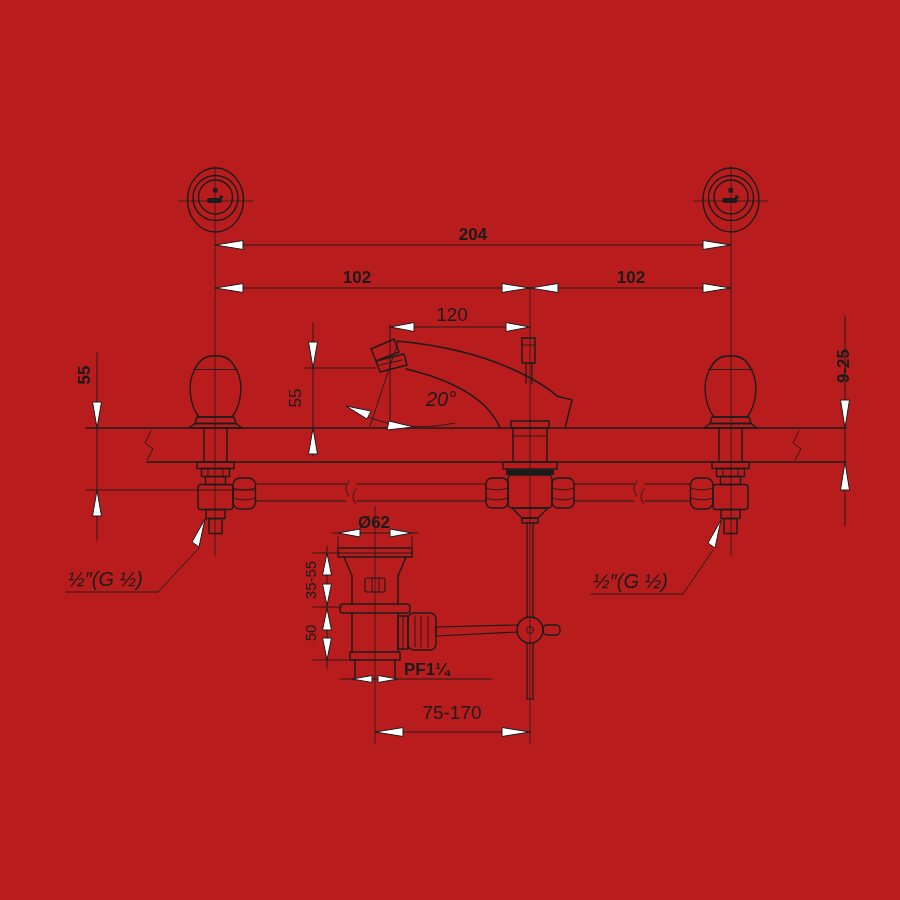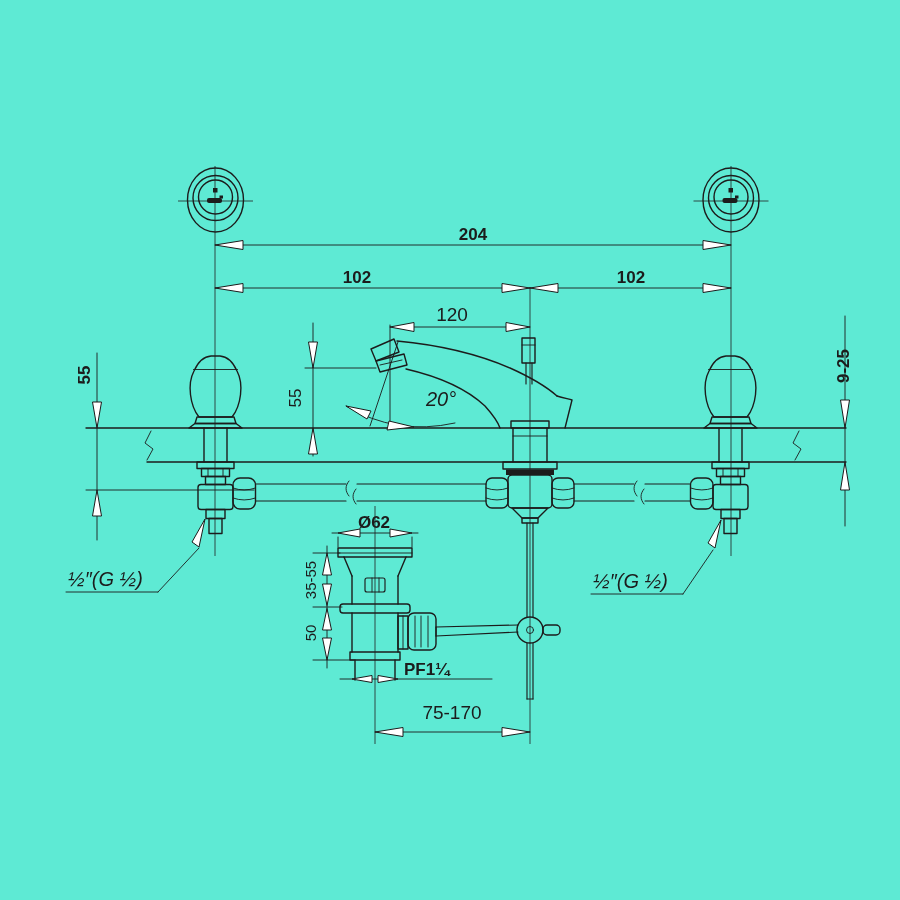--- a/index.html
+++ b/index.html
@@ -1,16 +1,16 @@
 <!DOCTYPE html>
 <html><head>
 <meta charset="utf-8">
 <style>
   html,body{margin:0;padding:0;background:#ffffff;}
-  .page{width:900px;height:900px;background:#5eead4;position:relative;overflow:hidden;
+  .page{width:900px;height:900px;background:#b91c1c;position:relative;overflow:hidden;
         font-family:"Liberation Sans", sans-serif;}
   svg{display:block;}
   text{fill:#1c1c1c;font-family:"Liberation Sans", sans-serif;}
   .dim-bold{font-size:17px;font-weight:bold;}
   .dim-reg{font-size:19px;font-weight:normal;}
   .dim-med{font-size:17px;font-weight:normal;}
   .dim-small{font-size:15px;font-weight:normal;}
   .dim-italic{font-size:20px;font-style:italic;font-weight:normal;}
   .thick{stroke:#1c1c1c;stroke-width:1.4;fill:none;stroke-linecap:round;stroke-linejoin:round;}
   .mid{stroke:#1c1c1c;stroke-width:1.15;fill:none;stroke-linecap:round;}

